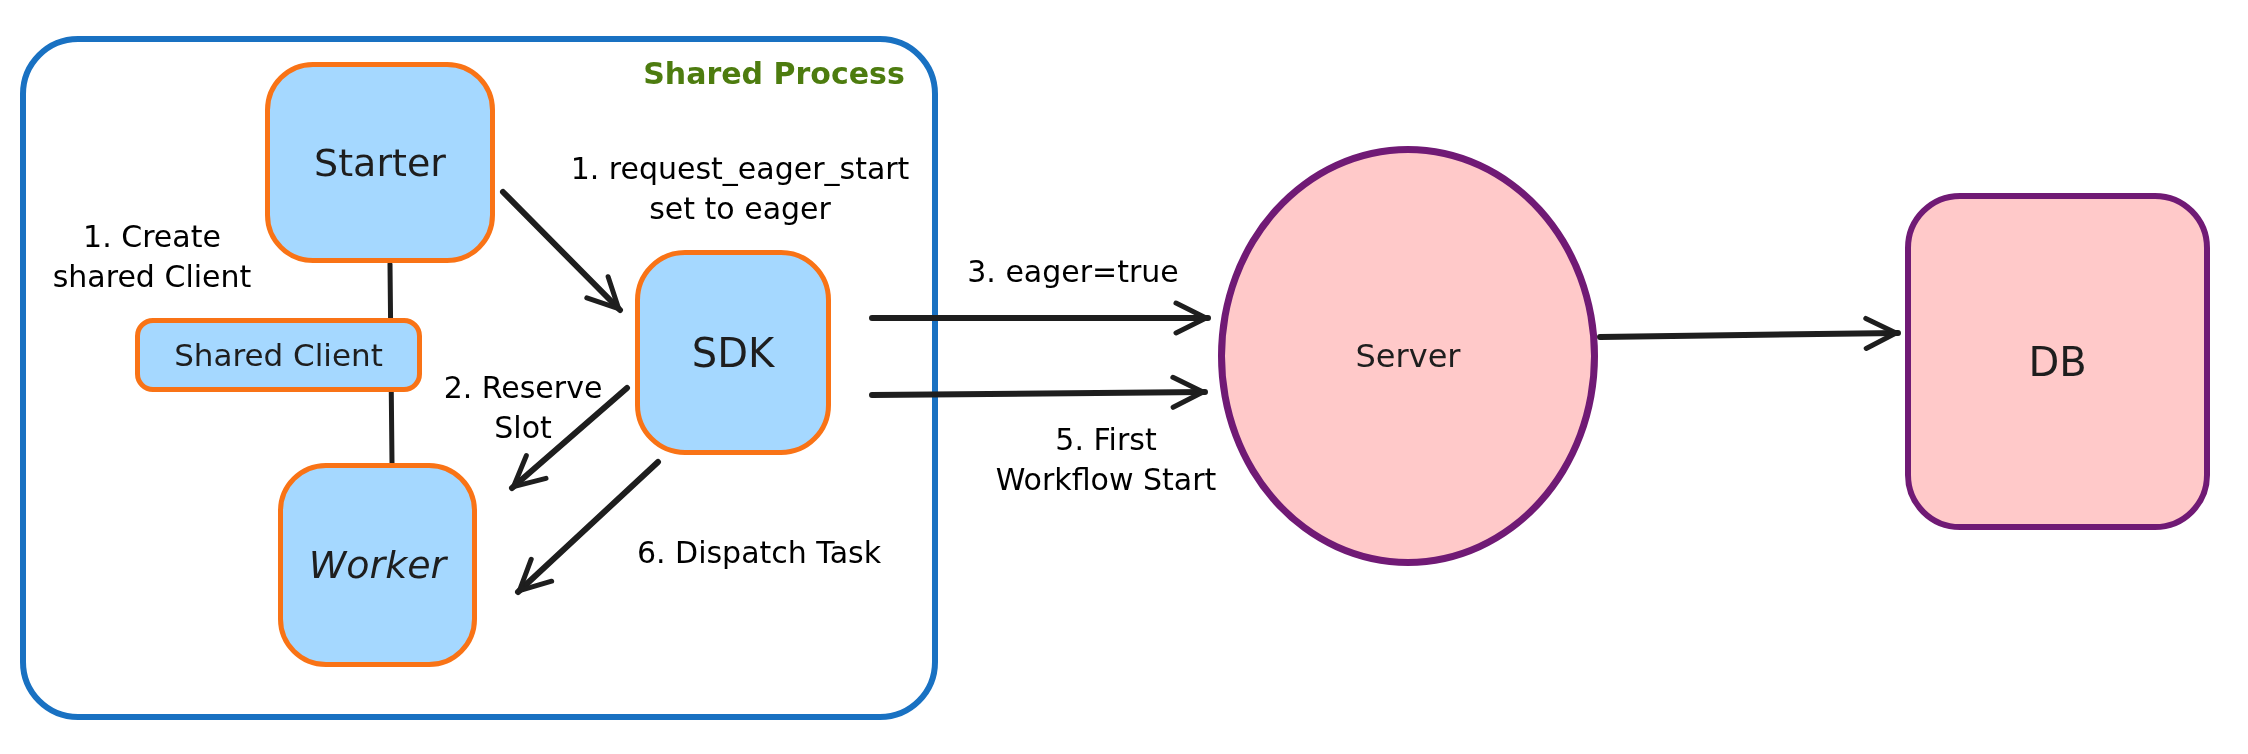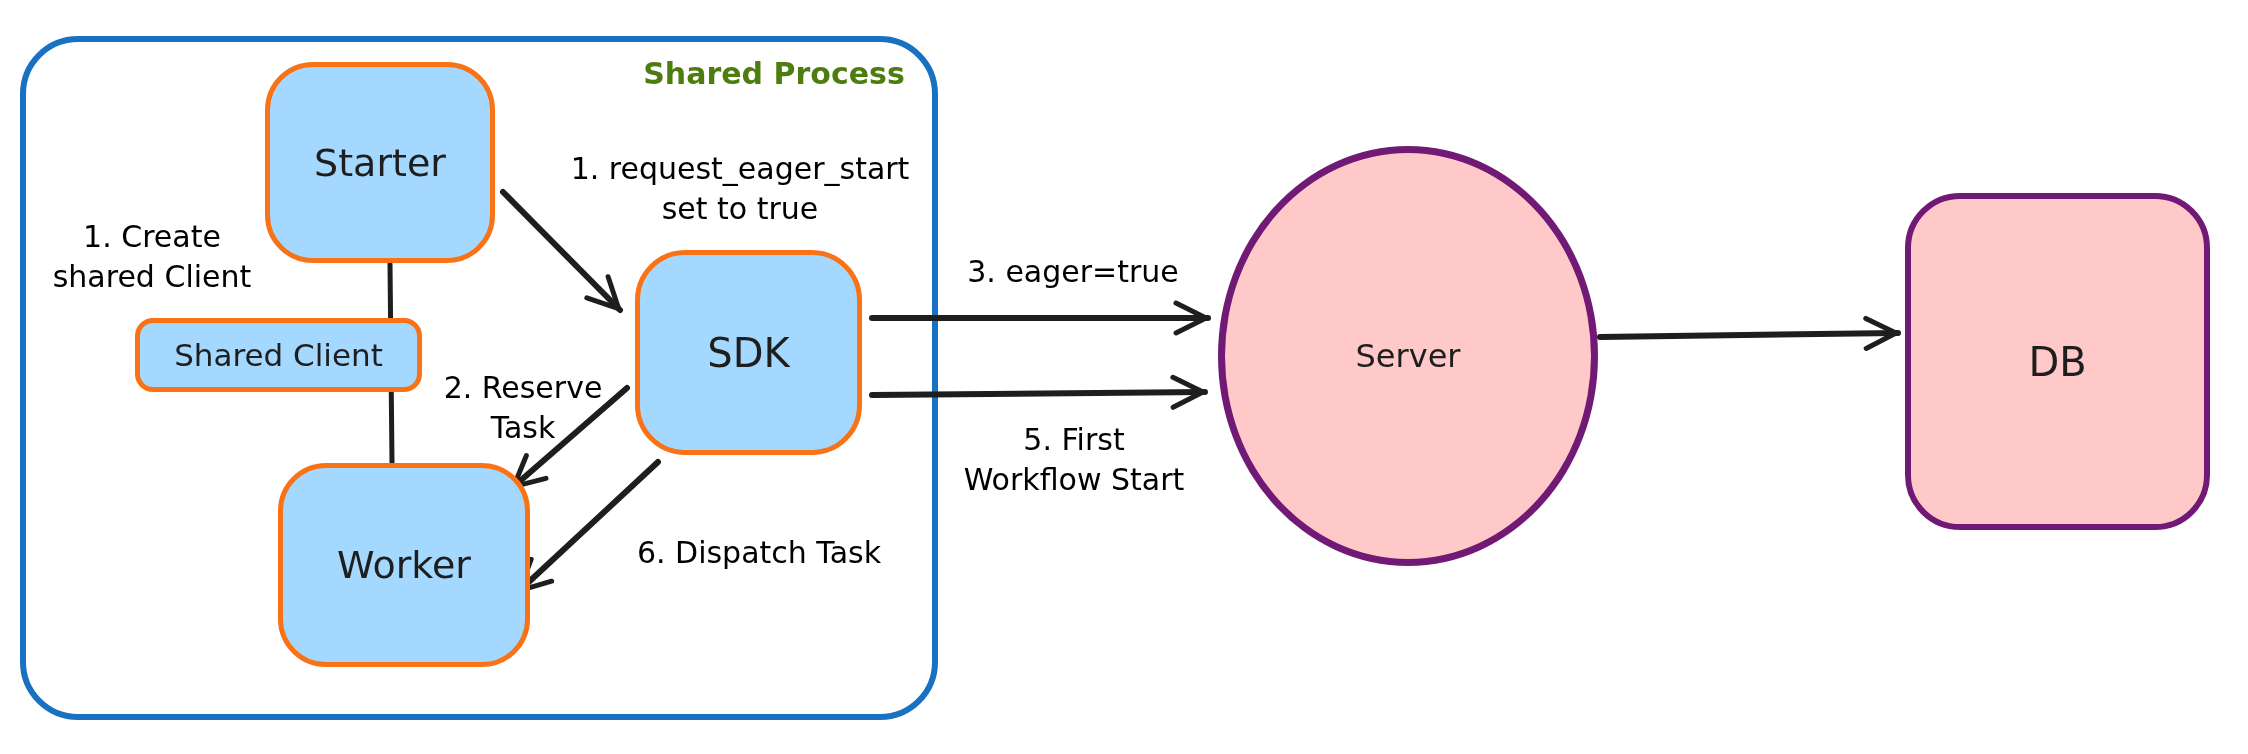--- a/index.html
+++ b/index.html
@@ -54,41 +54,41 @@
   .node-blue {
     background: #a5d8ff;
     border: 5px solid #f97316;
   }
   .node-red {
     background: #ffc9c9;
     border: 6px solid #701a75;
   }
   .node-starter { left: 265px; top: 62px;  width: 230px; height: 201px; border-radius: 48px; font-size: 38px; }
   .node-shared-client { left: 135px; top: 318px; width: 287px; height: 74px; border-radius: 18px; font-size: 31px; }
-  .node-worker { left: 278px; top: 463px; width: 252px; height: 204px; border-radius: 48px; font-size: 38px; }
-  .node-sdk { left: 635px; top: 250px; width: 227px; height: 205px; border-radius: 50px; font-size: 40px; }
+  .node-worker { left: 278px; top: 463px; width: 199px; height: 204px; border-radius: 48px; font-size: 38px; font-style: italic; }
+  .node-sdk { left: 635px; top: 250px; width: 196px; height: 205px; border-radius: 50px; font-size: 40px; }
   .node-server { left: 1218px; top: 146px; width: 380px; height: 420px; border-radius: 50%; border-width: 7px; font-size: 32px; }
   .node-db { left: 1905px; top: 193px; width: 305px; height: 337px; border-radius: 55px; font-size: 40px; }
   
   .ann {
     position: absolute;
     transform: translate(-50%, -50%);
     font-size: 30px;
     line-height: 1.32;
     text-align: center;
     white-space: nowrap;
     color: #000000;
   }
   .ann span { display: block; }
   .ann-create { left: 152px; top: 257px; }
   .ann-eager-start { left: 740px; top: 189px; }
   .ann-reserve { left: 523px; top: 408px; }
   .ann-dispatch { left: 759px; top: 553px; }
   .ann-eager-true { left: 1073px; top: 272px; }
-  .ann-first-wft { left: 1074px; top: 460px; text-align: center; }
+  .ann-first-wft { left: 1106px; top: 460px; text-align: center; }
   .ann-start-wf { left: 1742px; top: 277px; }
 </style>
 </head>
 <body>
 
 <div class="canvas">
 
   <div class="sp-container"></div>
   <div class="sp-label">Shared Process</div>
 
@@ -132,25 +132,25 @@
   <div class="node node-red node-db">
     <span>DB</span>
   </div>
 
   <div class="ann ann-create">
     <span>1. Create</span>
     <span>shared Client</span>
   </div>
   <div class="ann ann-eager-start">
     <span>1. request_eager_start</span>
-    <span>set to true</span>
+    <span>set to eager</span>
   </div>
   <div class="ann ann-reserve">
     <span>2. Reserve</span>
-    <span>Task</span>
+    <span>Slot</span>
   </div>
   <div class="ann ann-dispatch">
     <span>6. Dispatch Task</span>
   </div>
   <div class="ann ann-eager-true">
     <span>3. eager=true</span>
   </div>
   <div class="ann ann-first-wft">
     <span>5. First</span>
     <span>Workflow Start</span>

